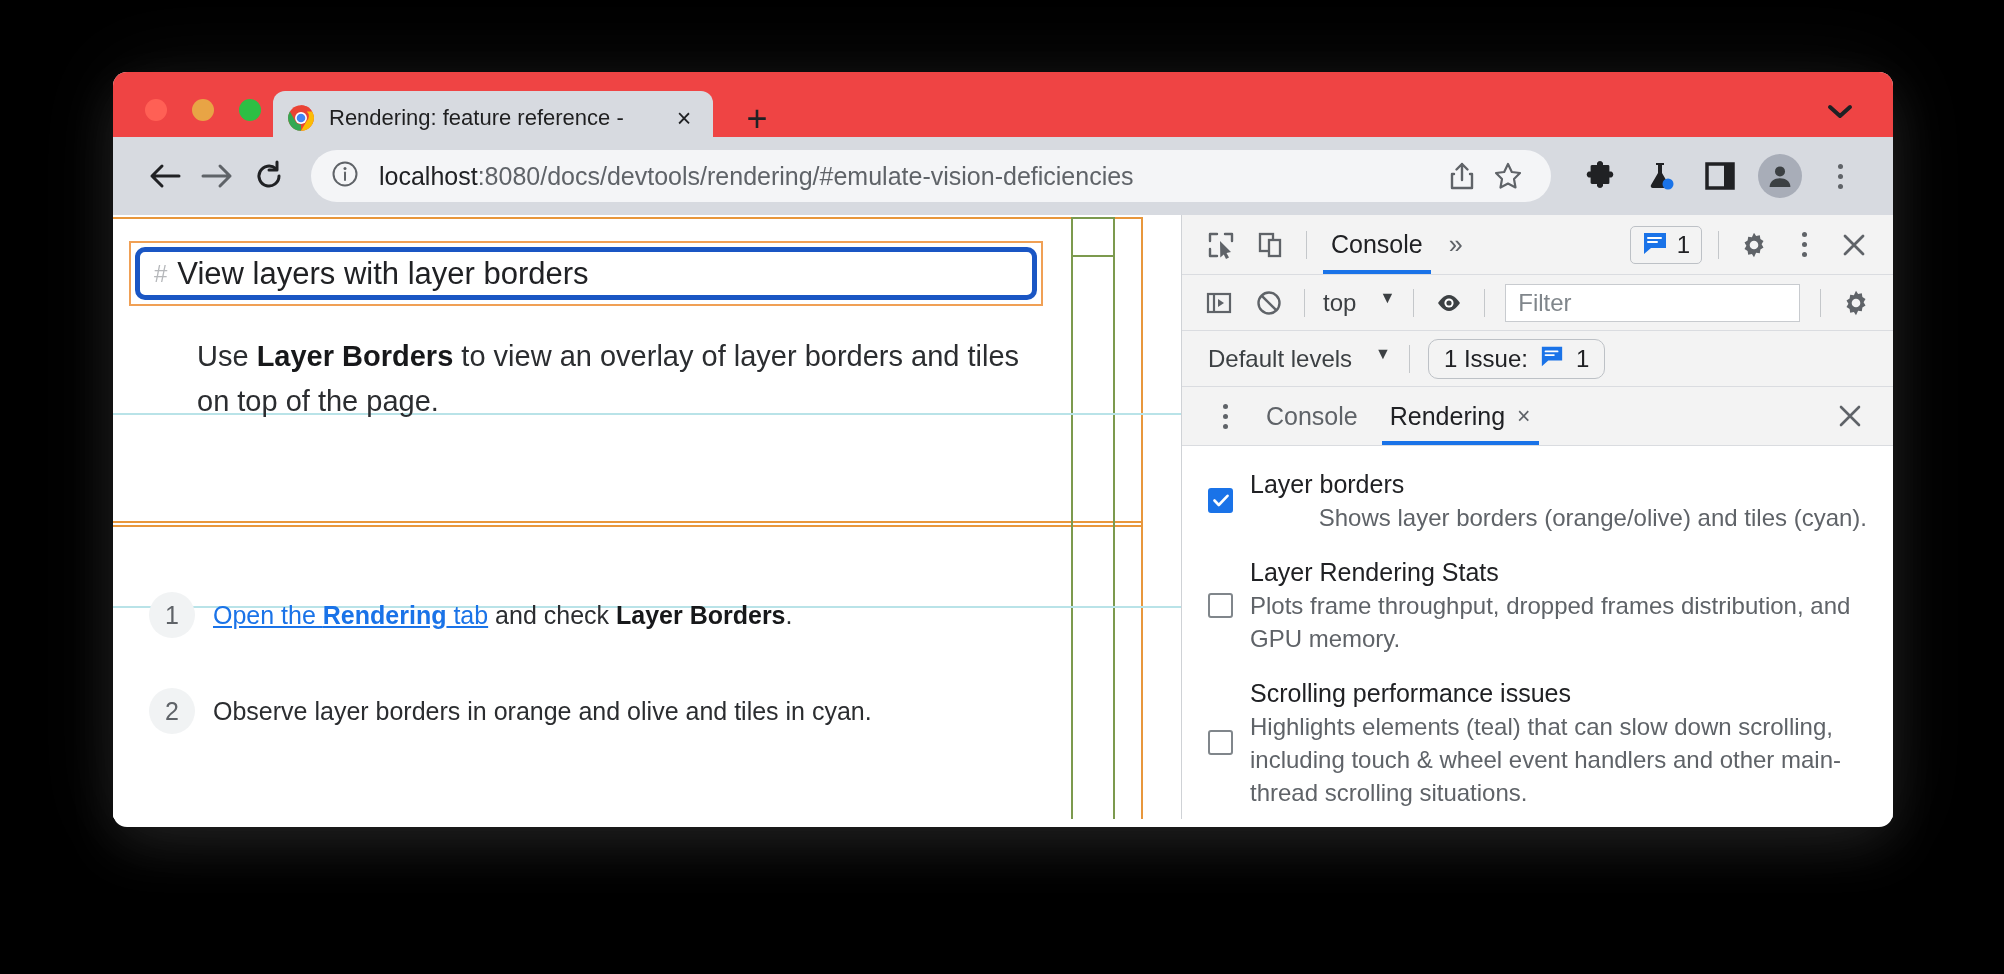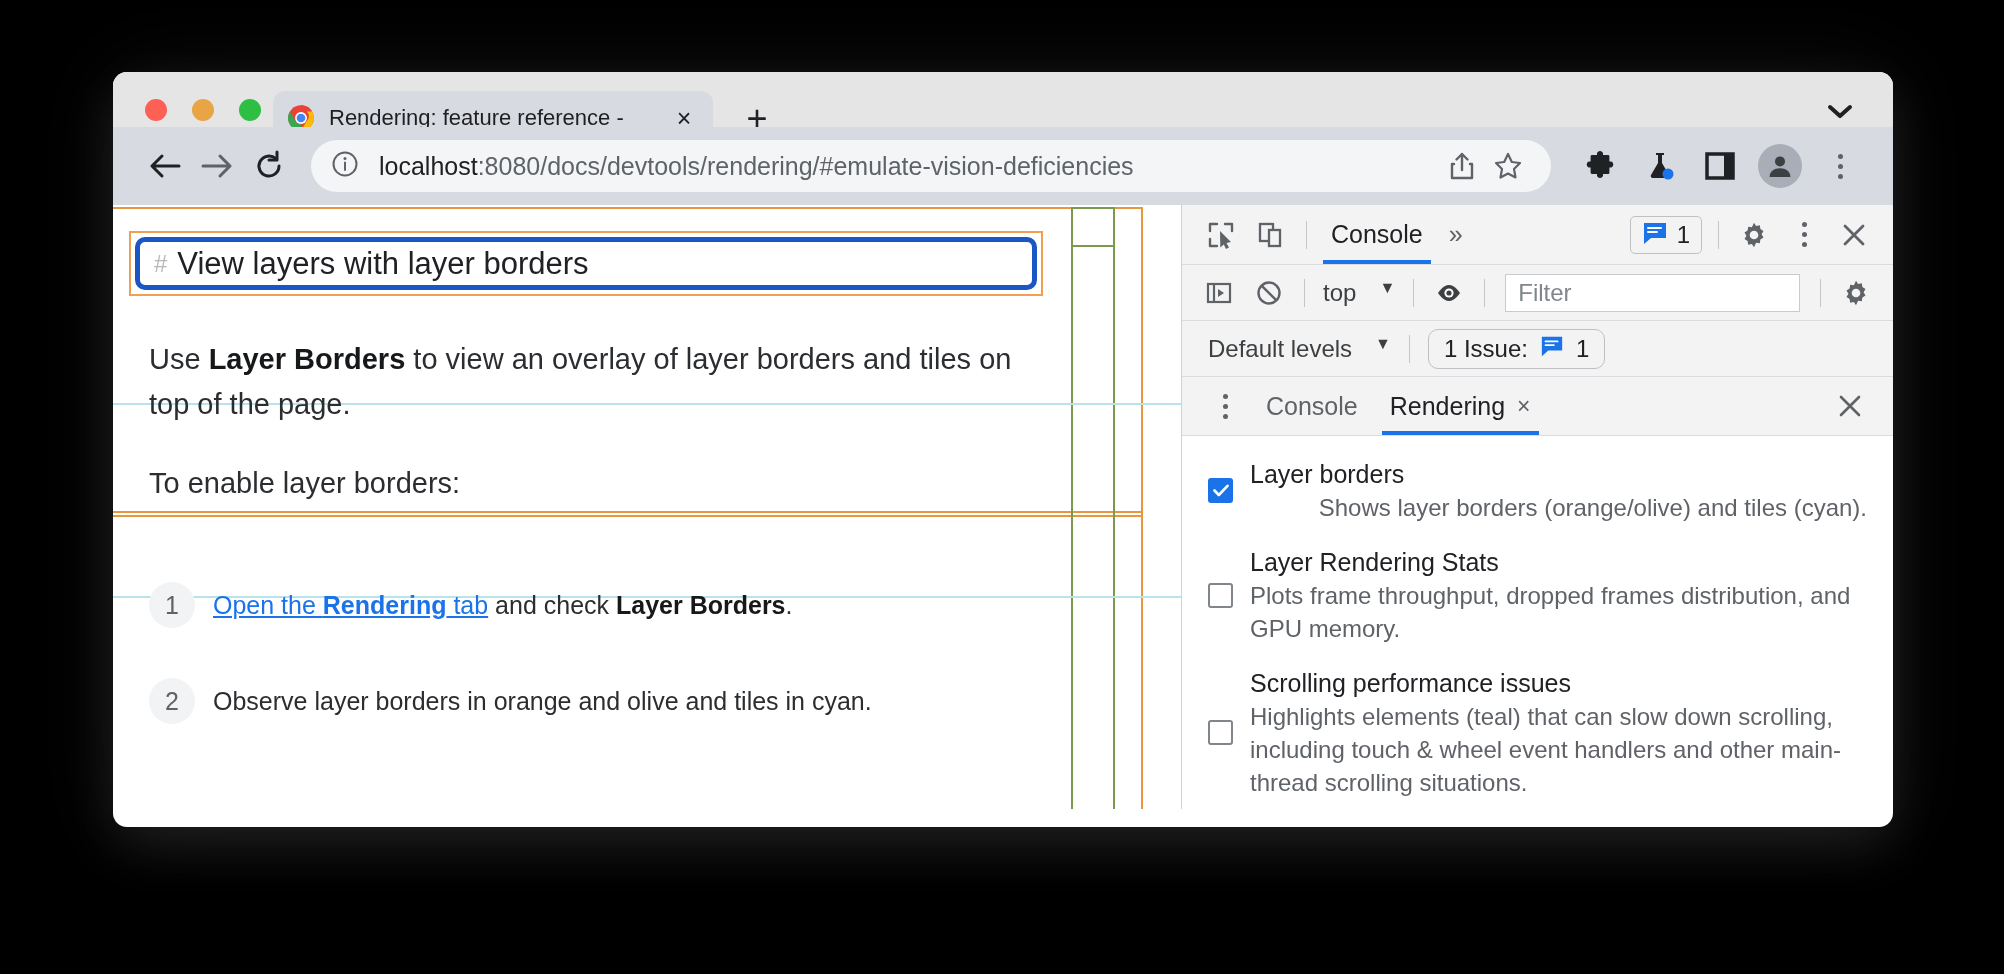--- a/index.html
+++ b/index.html
@@ -19,22 +19,22 @@
     width: 1780px; height: 755px;
     border-radius: 14px;
     background: #ffffff;
     box-shadow: 0 18px 55px rgba(255,255,255,0.10), 0 0 90px rgba(120,120,120,0.12);
     overflow: hidden;
   }
 
   
   .tabstrip {
     position: relative;
-    height: 55px;
-    background: #e5e5e5;
+    height: 65px;
+    background: #ef4444;
   }
   .traffic {
     position: absolute; left: 32px; top: 27px;
     display: flex; gap: 25px; align-items: center;
   }
   .light { width: 22px; height: 22px; border-radius: 50%; }
   .light.red { background: #ff6055; }
   .light.amber { background: #e8a445; }
   .light.green { background: #2dbf44; }
 
@@ -429,27 +429,24 @@
 
         <div class="page-inner">
 
           <div class="heading-wrap">
             <div class="heading-box">
               <span class="hash">#</span>
               <span class="heading-text">View layers with layer borders</span>
             </div>
           </div>
 
-          <div class="para" style="top:132px;">
+          <div class="para" style="top:119px;margin-left:48px;">
             <span>Use </span><b>Layer Borders</b><span> to view an overlay of layer borders and tiles on top of the page.</span>
           </div>
 
-          <div class="para" style="top:256px;">
-            <span>To enable layer borders:</span>
-          </div>
 
           <div class="olist" style="top:352px;">
             <div class="oitem" style="height:96px;">
               <span class="onum">1</span>
               <span class="otext"><a href="#"><span>Open the </span><b>Rendering</b><span> tab</span></a><span> and check </span><b>Layer Borders</b><span>.</span></span>
             </div>
             <div class="oitem" style="height:96px;">
               <span class="onum">2</span>
               <span class="otext">Observe layer borders in orange and olive and tiles in cyan.</span>
             </div>

